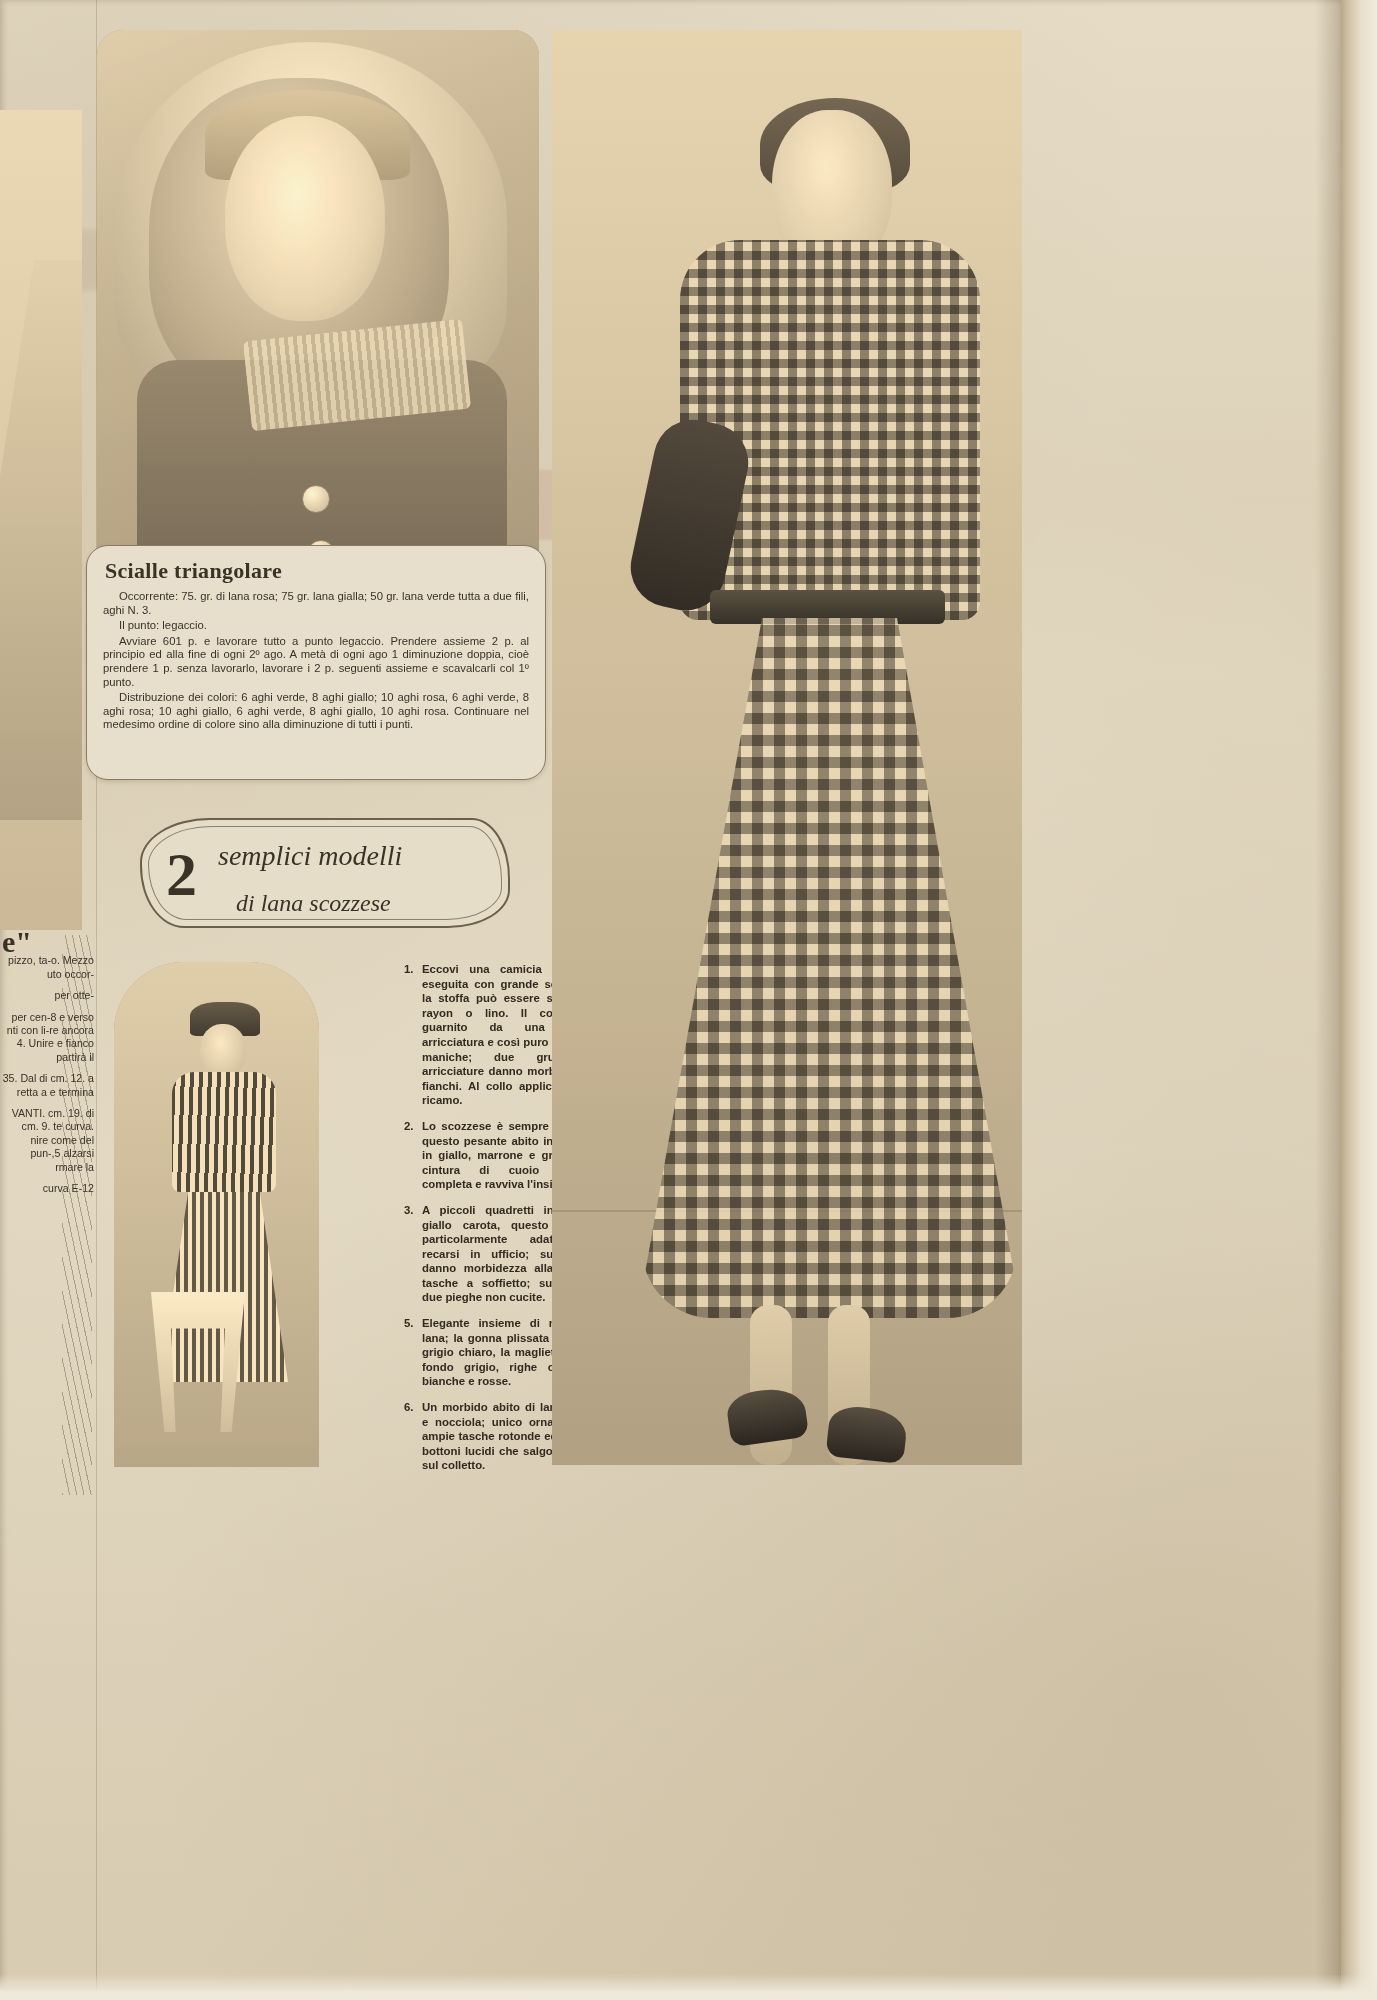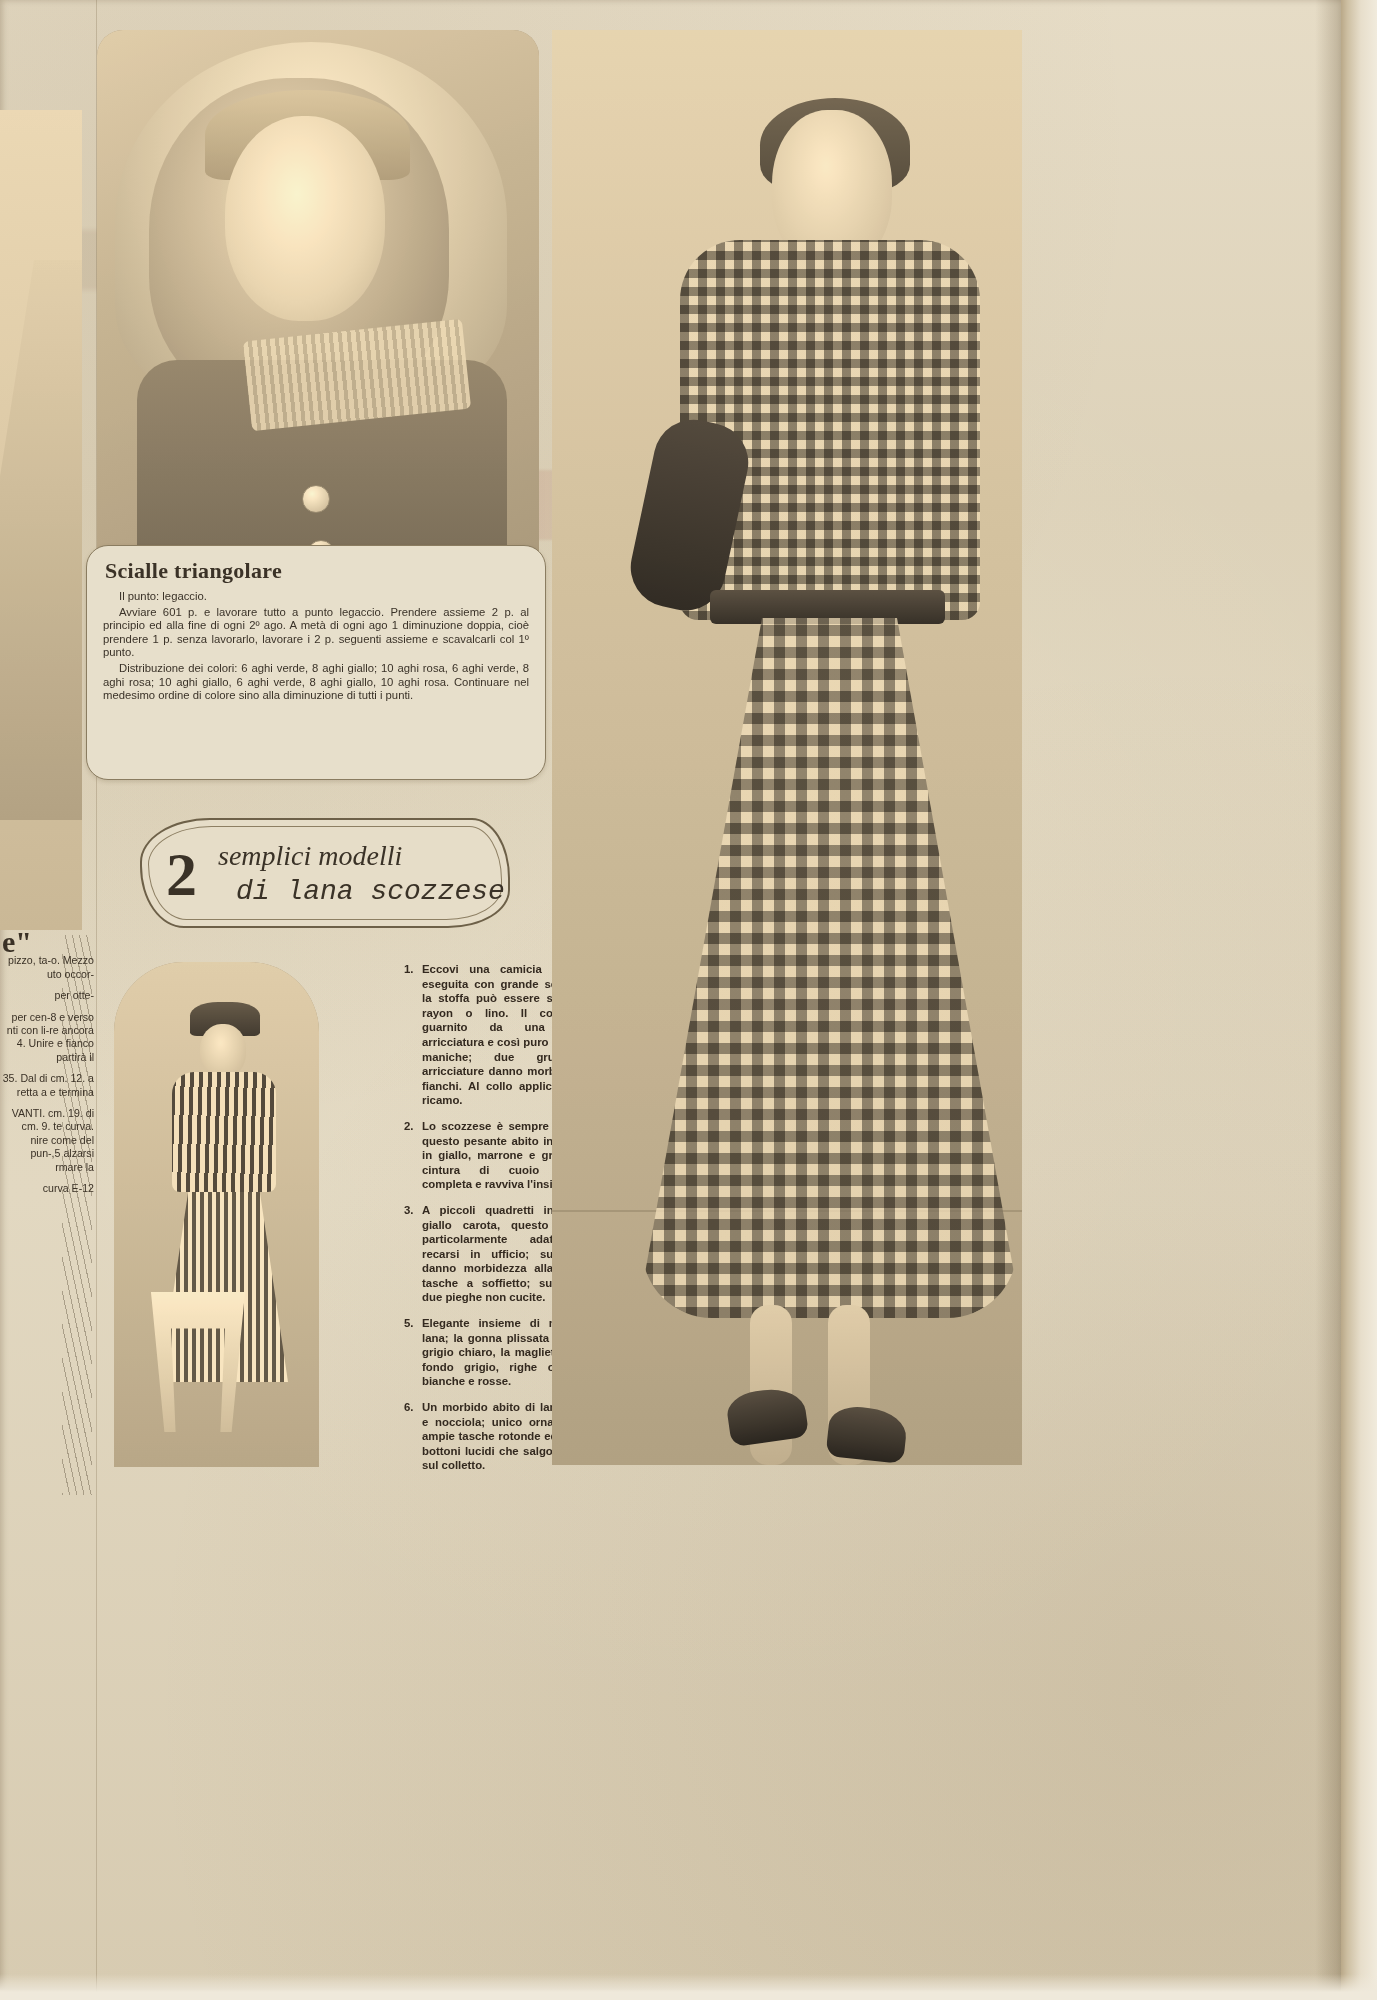--- a/index.html
+++ b/index.html
@@ -177,22 +177,22 @@
   }
   .banner .big2{
     position:absolute;left:26px;top:26px;font-family:"Liberation Serif",serif;
     font-size:62px;font-weight:bold;color:#3a3227;line-height:60px;
   }
   .banner .l1{
     position:absolute;left:78px;top:22px;font-family:"Liberation Serif",serif;
     font-style:italic;font-size:28px;color:#3a3227;
   }
   .banner .l2{
-    position:absolute;left:96px;top:58px;font-family:Liberation Mono, monospace;
-    font-style:italic;font-size:28px;color:#3a3227;
+    position:absolute;left:96px;top:72px;font-family:Liberation Serif, serif;
+    font-style:italic;font-size:24px;color:#3a3227;
   }
 
   
   #photo-striped{left:114px;top:962px;width:205px;height:505px;border-radius:70px 70px 0 0;}
   #photo-striped .bg{
     position:absolute;inset:0;background:linear-gradient(180deg,#cdc0a6,#a99b80);
   }
   #photo-striped .fig{
     position:absolute;left:40px;top:40px;width:130px;height:420px;
   }
@@ -305,20 +305,21 @@
     <div class="face"></div>
     <div class="coat"></div>
     <div class="fringe"></div>
     <div class="btn" style="left:205px;top:455px;"></div>
     <div class="btn" style="left:210px;top:510px;"></div>
   </div>
 
   <div class="caption-box">
     <div class="caption-title">Scialle triangolare</div>
     <div class="caption-body">
+      <p>Occorrente: 75. gr. di lana rosa; 75 gr. lana gialla; 50 gr. lana verde tutta a due fili, aghi N. 3.</p>
       <p>Il punto: legaccio.</p>
       <p>Avviare 601 p. e lavorare tutto a punto legaccio. Prendere assieme 2 p. al principio ed alla fine di ogni 2º ago. A metà di ogni ago 1 diminuzione doppia, cioè prendere 1 p. senza lavorarlo, lavorare i 2 p. seguenti assieme e scavalcarli col 1º punto.</p>
       <p>Distribuzione dei colori: 6 aghi verde, 8 aghi giallo; 10 aghi rosa, 6 aghi verde, 8 aghi rosa; 10 aghi giallo, 6 aghi verde, 8 aghi giallo, 10 aghi rosa. Continuare nel medesimo ordine di colore sino alla diminuzione di tutti i punti.</p>
     </div>
   </div>
 
   <div class="banner">
     <div class="blob"></div>
     <div class="big2">2</div>
     <div class="l1">semplici modelli</div>

